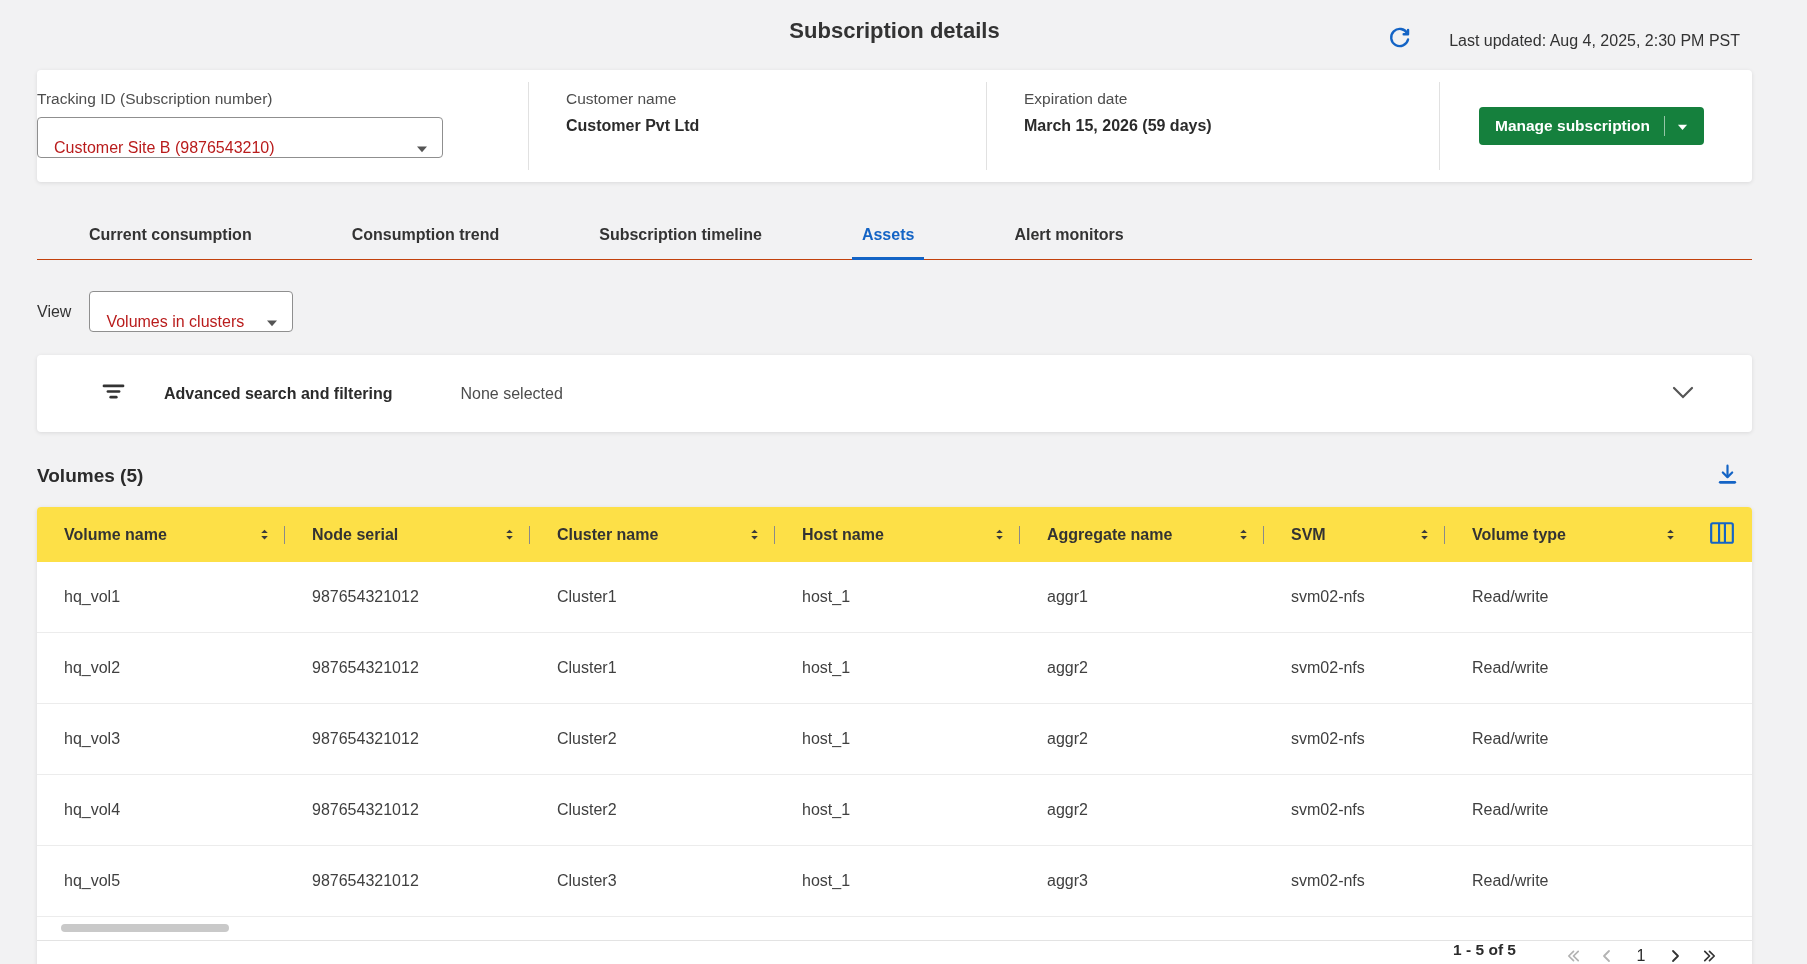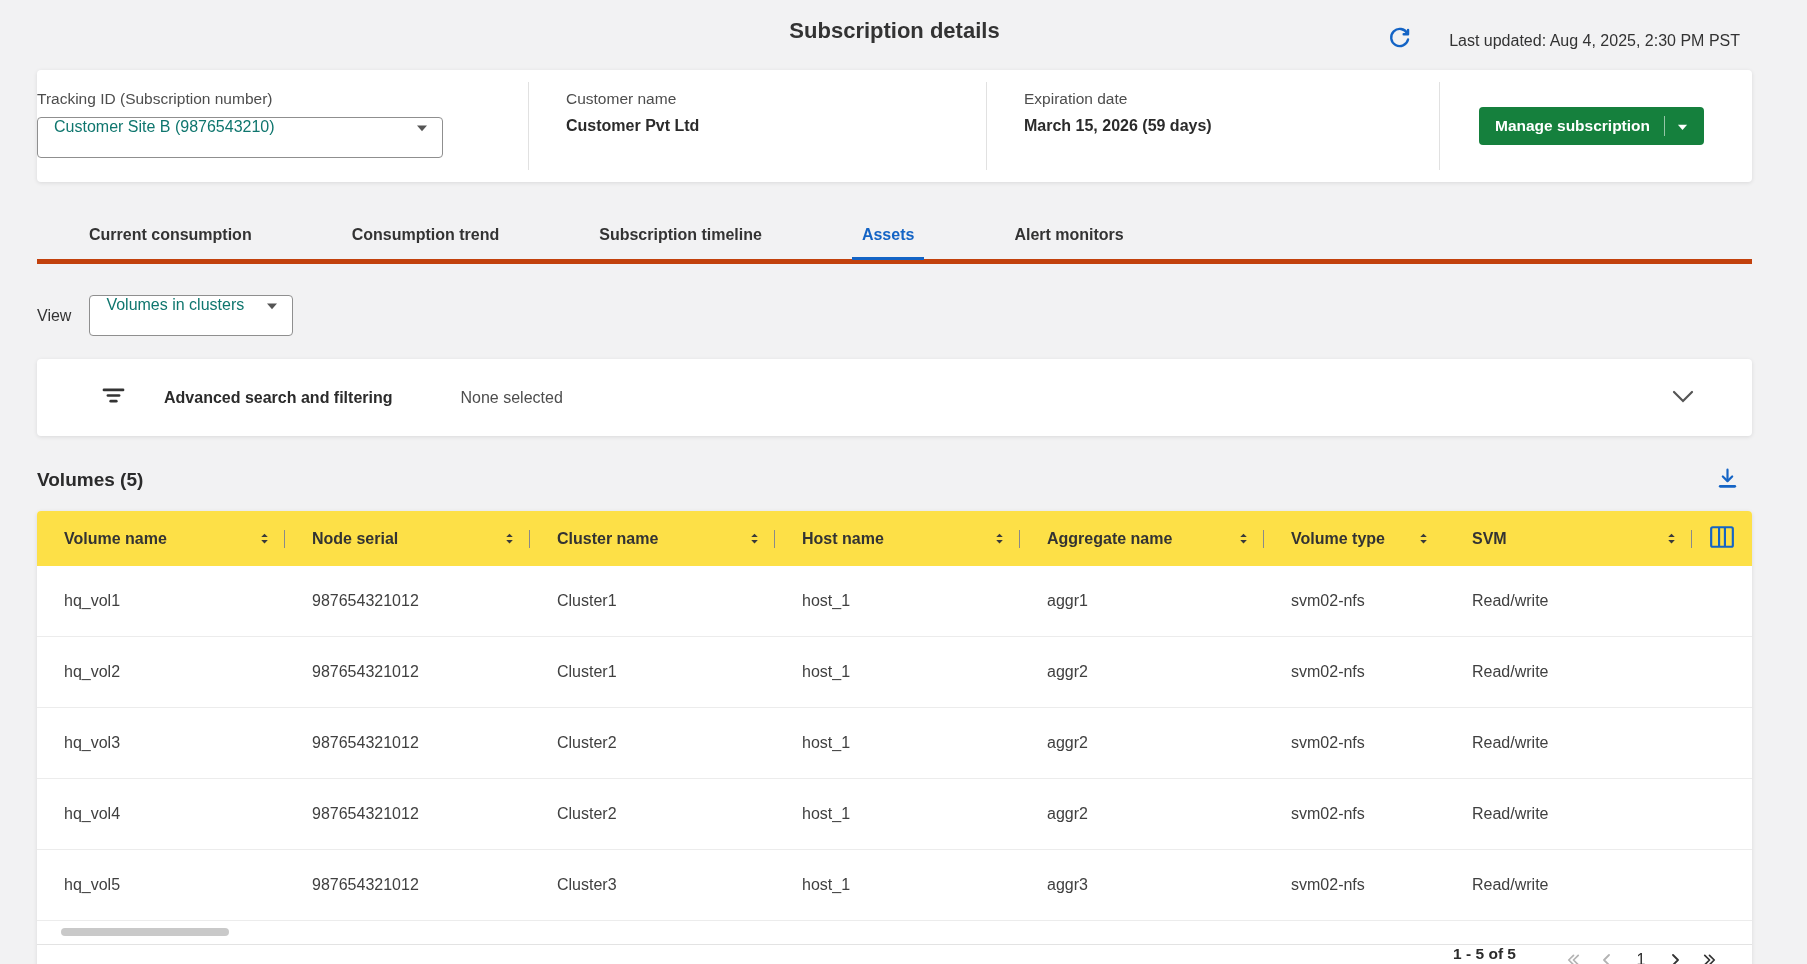--- a/index.html
+++ b/index.html
@@ -33,36 +33,36 @@
   .vdiv { width:1px; background:#e1e1e1; }
   .info-block { padding-top:8px; }
   .block-tracking { width:491px; }
   .block-customer { width:457px; padding-left:37px; }
   .block-expiration { width:452px; padding-left:37px; }
   .block-action { flex:1; display:flex; align-items:center; justify-content:flex-start; padding-left:39px; }
   .field-label { font-size:15.5px; color:#4d4d4d; margin-bottom:9px; display:block; }
   .field-value { font-size:16px; font-weight:700; color:#2b2b2b; }
 
   .select {
-    display:flex; align-items:flex-start; justify-content:space-between;
+    display:flex; align-items:flex-end; justify-content:space-between;
     border:1px solid #8f8f8f; border-radius:4px; background:#fff;
-    height:41px; padding:0 14px 0 16px; cursor:pointer; font-size:16px; color:#0f766e;
+    height:41px; padding:0 14px 0 16px; cursor:pointer; font-size:16px; color:#b91c1c;
   }
   .select-tracking { width:406px; margin-top:2px; }
 
   .manage-btn {
     display:flex; align-items:center; height:38px; padding:0 16px;
     background:#15803d; color:#fff; border:none; border-radius:4px;
     font-size:15.5px; font-weight:700; cursor:pointer;
     font-family:"Liberation Sans","DejaVu Sans",sans-serif;
   }
   .manage-btn .btn-divider { width:1px; height:20px; background:rgba(255,255,255,.55); margin:0 12px 0 14px; }
 
   
-  .tabs { display:flex; margin-top:44px; border-bottom:5px solid #c2410c; padding-left:42px; }
+  .tabs { display:flex; margin-top:44px; border-bottom:1px solid #c2410c; padding-left:42px; }
   .tab {
     padding:0 10px 15px; margin-right:80px; font-size:16px; font-weight:700;
     color:#333; cursor:pointer; position:relative; background:none; border:none;
     font-family:"Liberation Sans","DejaVu Sans",sans-serif;
   }
   .tab.active { color:#1464c5; }
   .tab.active::after {
     content:""; position:absolute; left:0; right:0; bottom:-1px; height:3px; background:#1464c5;
   }
 
@@ -260,38 +260,38 @@
       <div class="th">
         <span>Aggregate name</span>
         <span class="sort">
             <svg width="15" height="15" viewBox="0 0 16 16" fill="#3a3a3a">
               <path d="M4.5 6.3 8 2.8l3.5 3.5z"></path>
               <path d="M4.5 9.7 8 13.2l3.5-3.5z"></path>
             </svg>
           </span>
         <span class="col-div"></span>
       </div>
+      <div class="th">
+        <span>SVM</span>
+        <span class="sort">
+            <svg width="15" height="15" viewBox="0 0 16 16" fill="#3a3a3a">
+              <path d="M4.5 6.3 8 2.8l3.5 3.5z"></path>
+              <path d="M4.5 9.7 8 13.2l3.5-3.5z"></path>
+            </svg>
+          </span>
+        <span class="col-div"></span>
+      </div>
       <div class="th th-last">
         <span>Volume type</span>
         <span class="sort">
             <svg width="15" height="15" viewBox="0 0 16 16" fill="#3a3a3a">
               <path d="M4.5 6.3 8 2.8l3.5 3.5z"></path>
               <path d="M4.5 9.7 8 13.2l3.5-3.5z"></path>
             </svg>
           </span>
-      </div>
-      <div class="th">
-        <span>SVM</span>
-        <span class="sort">
-            <svg width="15" height="15" viewBox="0 0 16 16" fill="#3a3a3a">
-              <path d="M4.5 6.3 8 2.8l3.5 3.5z"></path>
-              <path d="M4.5 9.7 8 13.2l3.5-3.5z"></path>
-            </svg>
-          </span>
-        <span class="col-div"></span>
       </div>
       <div class="th-colicon">
         <button class="icon-btn">
           <span>
             <svg width="26" height="24" viewBox="0 0 24 22" fill="none" stroke="#1464c5" stroke-width="2">
               <rect x="2" y="2" width="20" height="18" rx="1.5"></rect>
                 <path d="M9.3 2v18M14.7 2v18"></path>
             </svg>
           </span>
         </button>

